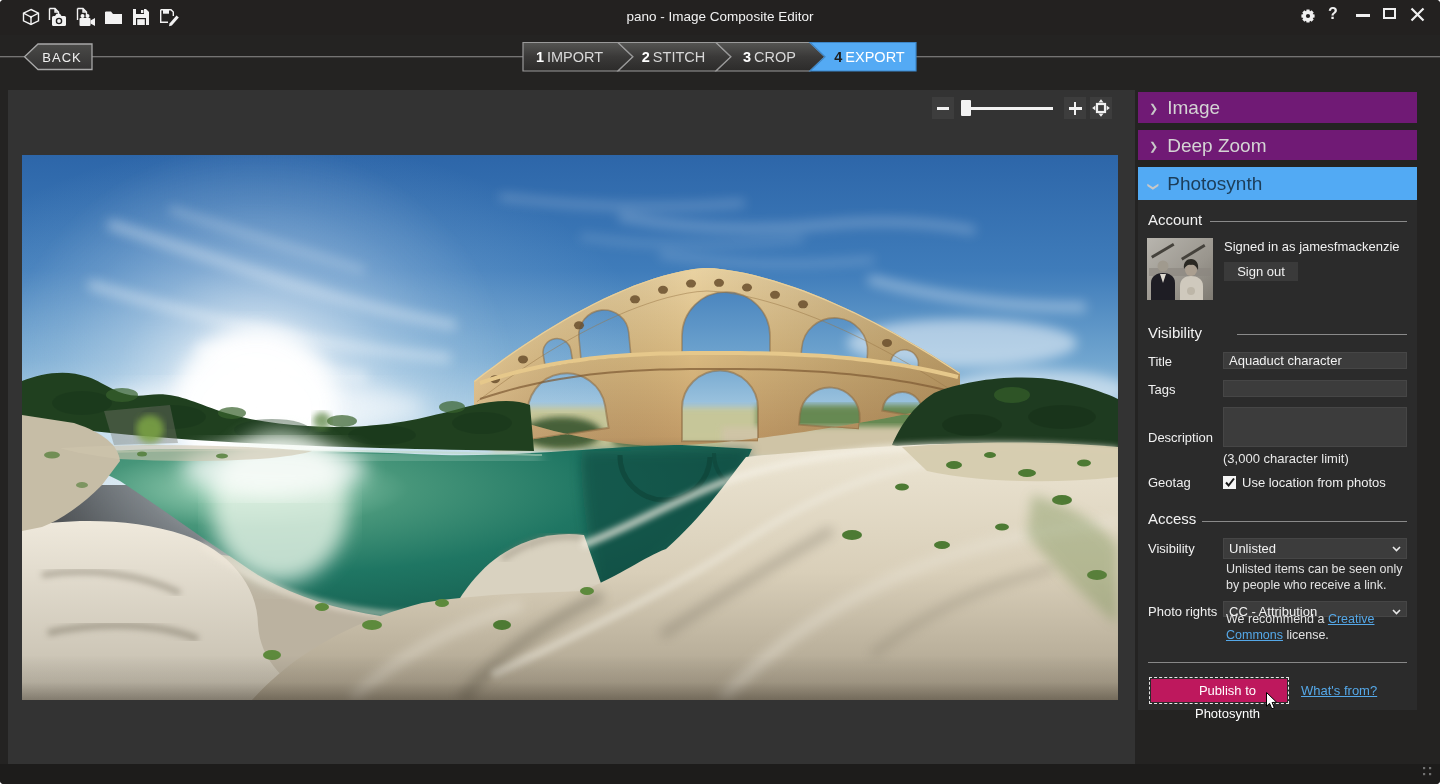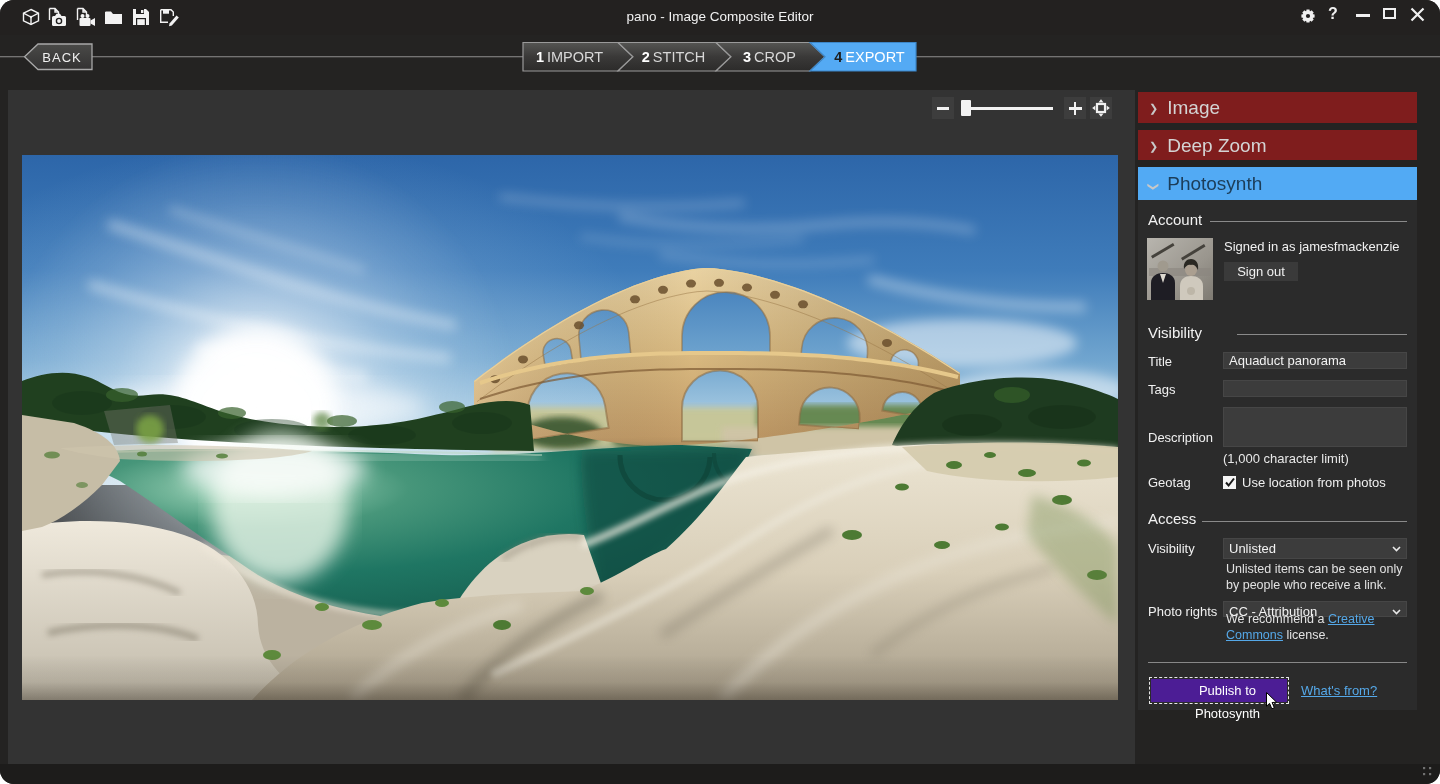--- a/index.html
+++ b/index.html
@@ -1,32 +1,32 @@
 <!DOCTYPE html>
 <html><head><meta charset="utf-8">
 <style>
 * { margin:0; padding:0; box-sizing:border-box; }
 html,body { width:1440px; height:784px; background:#ffffff; font-family:"Liberation Sans",sans-serif; overflow:hidden; }
-#win { position:relative; width:1440px; height:784px; background:#242322; border-radius:14px; overflow:hidden; }
+#win { position:relative; width:1440px; height:784px; background:#242322; border-radius:4px; overflow:hidden; }
 .abs { position:absolute; }
 #titlebar { position:absolute; top:0; left:0; width:1440px; height:35px; background:#232120; }
 #title { position:absolute; top:9px; left:0; width:1440px; text-align:center; color:#f2f2f2; font-size:13.5px; }
 #mainpanel { position:absolute; left:8px; top:90px; width:1127px; height:674px; background:#333333; }
 #bottomstrip { position:absolute; left:0; top:764px; width:1440px; height:20px; background:#1d1c1b; }
 .zbtn { position:absolute; width:22px; height:22px; background:#3d3d3d; color:#f0f0f0; text-align:center; line-height:20px; font-size:17px; }
-#sidebar-hdrs .hdr { position:absolute; left:1138px; width:279px; background:#7f1d1d; color:#d4d4d4; font-size:19px; }
+#sidebar-hdrs .hdr { position:absolute; left:1138px; width:279px; background:#701a75; color:#d4d4d4; font-size:19px; }
 .hdr .chev { font-size:11px; margin:0 9px 0 11px; position:relative; top:-2px; color:#c8c8c8; }
 #photosec { position:absolute; left:1138px; top:200px; width:279px; height:510px; background:#2b2b2b; }
 .seclabel { position:absolute; font-size:15px; color:#f2f2f2; }
 .secline { position:absolute; height:1px; background:#8a8a8a; }
 .flabel { position:absolute; font-size:13px; color:#f0f0f0; }
 .field { position:absolute; width:184px; background:#3c3c3c; border:1px solid #464646; color:#f2f2f2; font-size:13px; padding:0 5px; }
 .helper { position:absolute; font-size:12.5px; color:#e2e2e2; line-height:15.5px; }
 a.lnk { color:#55a8e8; text-decoration:underline; }
-#publish { position:absolute; left:1151px; top:679px; width:136px; height:23px; background:#4c1d95; outline:1.5px dashed #e8e8e8; outline-offset:1px; color:#ffffff; font-size:13px; text-align:center; line-height:23px;padding-left:17px; }
+#publish { position:absolute; left:1151px; top:679px; width:136px; height:23px; background:#be185d; outline:1.5px dashed #e8e8e8; outline-offset:1px; color:#ffffff; font-size:13px; text-align:center; line-height:23px;padding-left:17px; }
 .ddchev { float:right; margin-top:7px; width:9px; height:6px; }
 </style></head>
 <body>
 <div id="win">
 
   <div id="titlebar">
     <div class="abs" style="left:8px;top:1px;"><svg width="180" height="33" viewBox="0 0 180 33" fill="none" stroke="#f2f2f2" stroke-width="1.4">
 
 <g transform="translate(15,8)">
  <path d="M8,0.5 L15.5,4.2 L15.5,11.8 L8,15.5 L0.5,11.8 L0.5,4.2 Z"></path>
@@ -372,26 +372,26 @@
 <path d="M37,31 C36,24 40,21 44,21 C49,21 52,25 51,32 C49,27 46,26 44,27 C41,26 39,28 37,31 Z" fill="#2a2822"></path>
 <path d="M33,62 L33,48 C33,41 38,38 44,38 C50,38 56,41 56,48 L56,62 Z" fill="#cfc9bd"></path>
 <circle cx="44" cy="53" r="4" fill="#bdb6a8"></circle>
 </svg></div>
   <div class="abs" style="left:1224px;top:239px;font-size:13px;color:#f0f0f0;">Signed in as jamesfmackenzie</div>
   <div class="abs" style="left:1224px;top:262px;width:74px;height:19px;background:#3a3a3a;text-align:center;line-height:19px;font-size:13px;color:#f0f0f0;">Sign out</div>
 
   <div class="seclabel" style="left:1148px;top:324px;">Visibility</div>
   <div class="secline" style="left:1237px;top:334px;width:170px;"></div>
   <div class="flabel" style="left:1148px;top:354px;">Title</div>
-  <div class="field" style="left:1223px;top:352px;height:17px;line-height:16px;">Aquaduct panorama</div>
+  <div class="field" style="left:1223px;top:352px;height:17px;line-height:16px;">Aquaduct character</div>
   <div class="flabel" style="left:1148px;top:382px;">Tags</div>
   <div class="field" style="left:1223px;top:380px;height:17px;"></div>
   <div class="flabel" style="left:1148px;top:409px;margin-top:21px;">Description</div>
   <div class="field" style="left:1223px;top:407px;height:40px;"></div>
-  <div class="abs" style="left:1223px;top:451px;font-size:13px;color:#e8e8e8;">(1,000 character limit)</div>
+  <div class="abs" style="left:1223px;top:451px;font-size:13px;color:#e8e8e8;">(3,000 character limit)</div>
   <div class="flabel" style="left:1148px;top:475px;">Geotag</div>
   <div class="abs" style="left:1223px;top:476px;width:13px;height:13px;background:#f5f5f5;"></div>
   <svg class="abs" style="left:1224px;top:476px;" width="12" height="13" viewBox="0 0 12 13">
       <path d="M2,6.5 L4.6,9.5 L10,2.5" stroke="#1a1a1a" stroke-width="2" fill="none"></path>
     </svg>
   <div class="abs" style="left:1242px;top:475px;font-size:13px;color:#f0f0f0;">Use location from photos</div>
 
   <div class="seclabel" style="left:1148px;top:510px;">Access</div>
   <div class="secline" style="left:1202px;top:521px;width:205px;"></div>
   <div class="flabel" style="left:1148px;top:541px;">Visibility</div>

